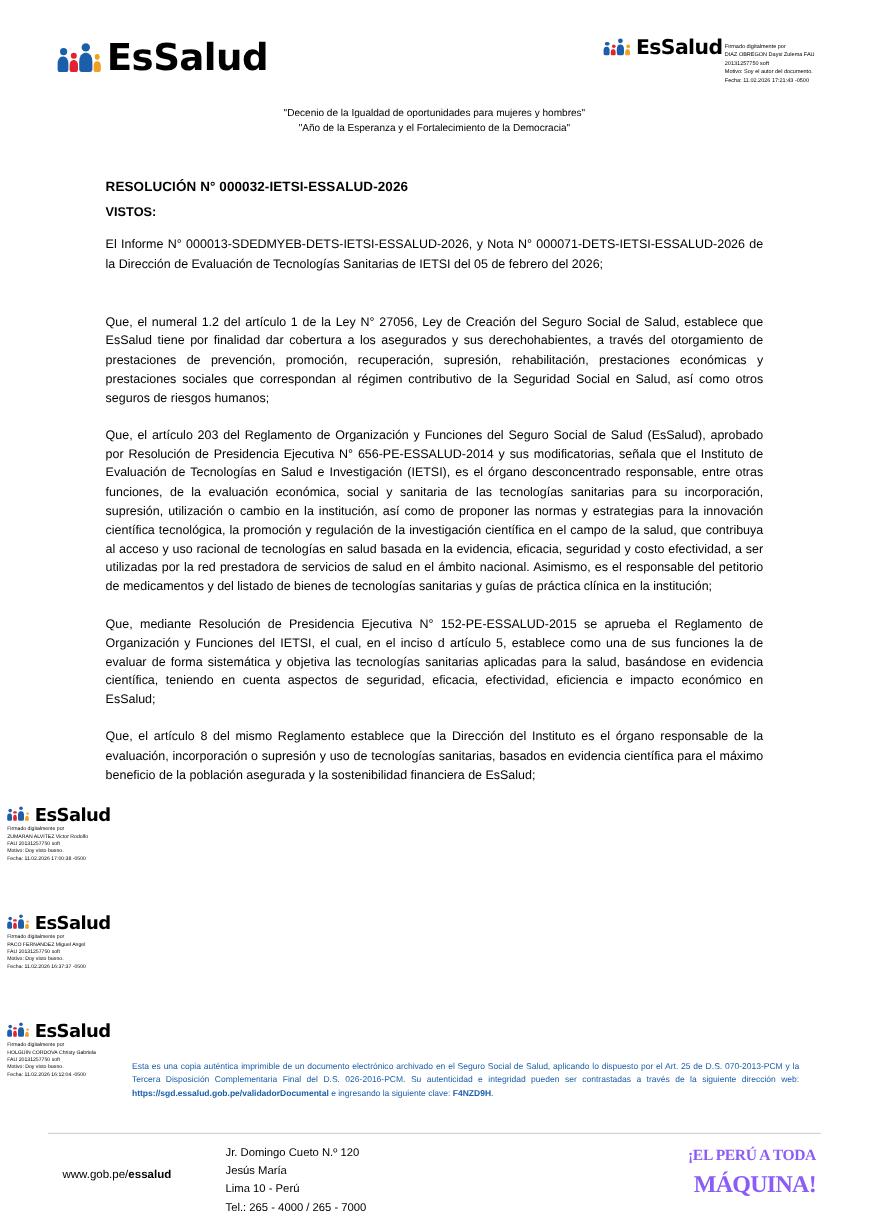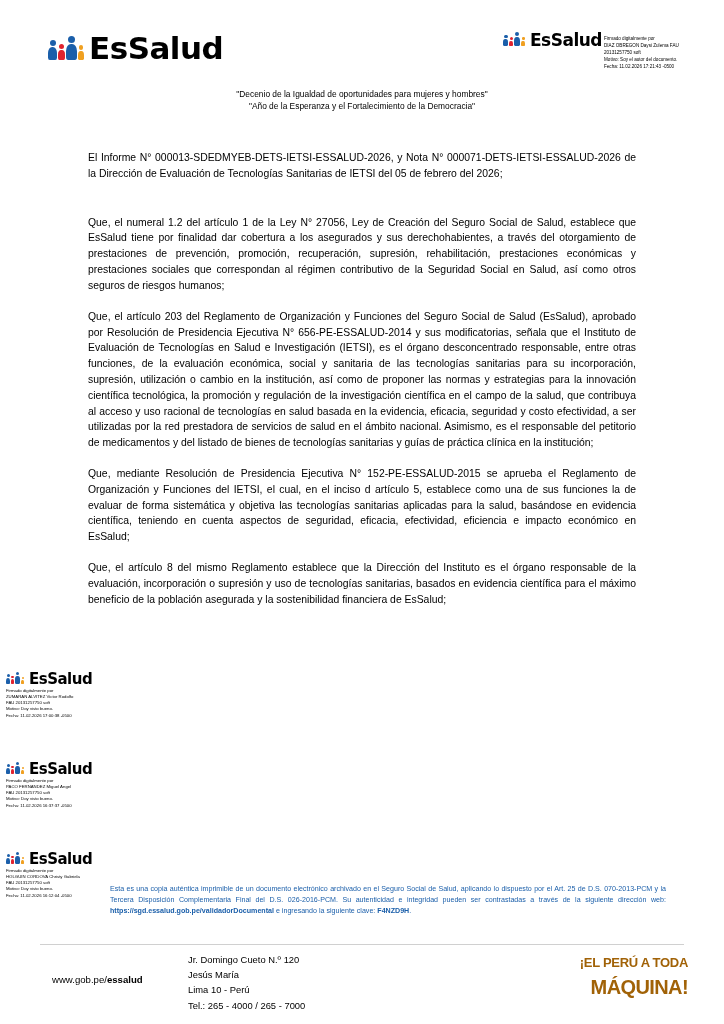--- a/index.html
+++ b/index.html
@@ -182,26 +182,26 @@
   .footer-addr {
     position: absolute;
     left: 188px;
     top: 8px;
     font-size: 9.4px;
     line-height: 1.62;
     color: #000;
   }
   .footer-slogan {
     position: absolute;
-    right: 36px;
+    right: 44px;
     top: 12px;
     text-align: right;
-    font-family: Liberation Sans, sans-serif;
-    font-weight: bold;
-    color: #a16207;
+    font-family: Liberation Serif, serif;
+    font-weight: bold;
+    color: #8b5cf6;
     line-height: 1.0;
   }
   .slogan-1 { font-size: 13px; letter-spacing: -0.3px; }
   .slogan-2 { font-size: 20px; letter-spacing: -0.6px; margin-top: 8px; }
 </style>
 </head>
 <body>
 
 <div class="page">
 
@@ -259,21 +259,23 @@
       <div>Fecha: 11.02.2026 17:21:43 -0500</div>
     </div>
   </div>
 
   <div class="motto">
     <div>"Decenio de la Igualdad de oportunidades para mujeres y hombres"</div>
     <div>"Año de la Esperanza y el Fortalecimiento de la Democracia"</div>
   </div>
 
   <div class="content">
-
+    <div class="res-title">RESOLUCIÓN N° 000032-IETSI-ESSALUD-2026</div>
+
+    <div class="section-label">VISTOS:</div>
     <p class="para">El Informe N° 000013-SDEDMYEB-DETS-IETSI-ESSALUD-2026, y Nota N° 000071-DETS-IETSI-ESSALUD-2026 de la Dirección de Evaluación de Tecnologías Sanitarias de IETSI del 05 de febrero del 2026;</p>
 
     <div style="height:18px;"></div>
 
     <p class="para">Que, el numeral 1.2 del artículo 1 de la Ley N° 27056, Ley de Creación del Seguro Social de Salud, establece que EsSalud tiene por finalidad dar cobertura a los asegurados y sus derechohabientes, a través del otorgamiento de prestaciones de prevención, promoción, recuperación, supresión, rehabilitación, prestaciones económicas y prestaciones sociales que correspondan al régimen contributivo de la Seguridad Social en Salud, así como otros seguros de riesgos humanos;</p>
     <p class="para">Que, el artículo 203 del Reglamento de Organización y Funciones del Seguro Social de Salud (EsSalud), aprobado por Resolución de Presidencia Ejecutiva N° 656-PE-ESSALUD-2014 y sus modificatorias, señala que el Instituto de Evaluación de Tecnologías en Salud e Investigación (IETSI), es el órgano desconcentrado responsable, entre otras funciones, de la evaluación económica, social y sanitaria de las tecnologías sanitarias para su incorporación, supresión, utilización o cambio en la institución, así como de proponer las normas y estrategias para la innovación científica tecnológica, la promoción y regulación de la investigación científica en el campo de la salud, que contribuya al acceso y uso racional de tecnologías en salud basada en la evidencia, eficacia, seguridad y costo efectividad, a ser utilizadas por la red prestadora de servicios de salud en el ámbito nacional. Asimismo, es el responsable del petitorio de medicamentos y del listado de bienes de tecnologías sanitarias y guías de práctica clínica en la institución;</p>
     <p class="para">Que, mediante Resolución de Presidencia Ejecutiva N° 152-PE-ESSALUD-2015 se aprueba el Reglamento de Organización y Funciones del IETSI, el cual, en el inciso d artículo 5, establece como una de sus funciones la de evaluar de forma sistemática y objetiva las tecnologías sanitarias aplicadas para la salud, basándose en evidencia científica, teniendo en cuenta aspectos de seguridad, eficacia, efectividad, eficiencia e impacto económico en EsSalud;</p>
     <p class="para">Que, el artículo 8 del mismo Reglamento establece que la Dirección del Instituto es el órgano responsable de la evaluación, incorporación o supresión y uso de tecnologías sanitarias, basados en evidencia científica para el máximo beneficio de la población asegurada y la sostenibilidad financiera de EsSalud;</p>
   </div>
 

